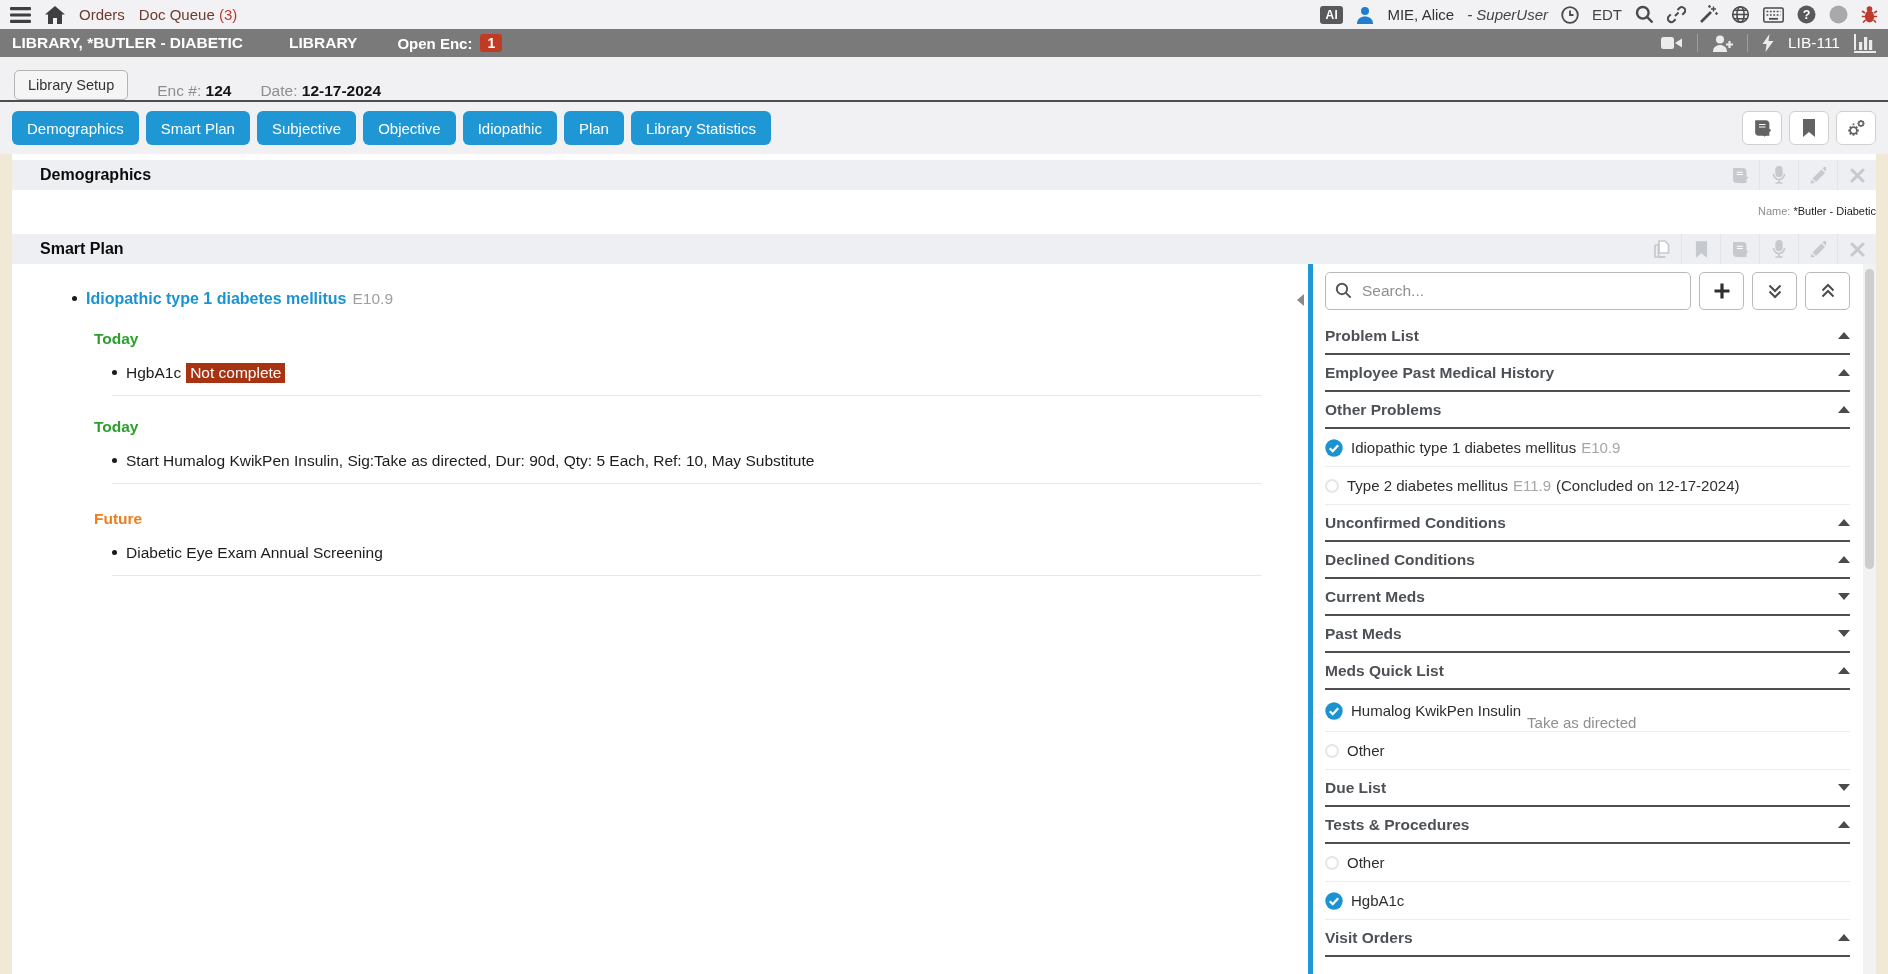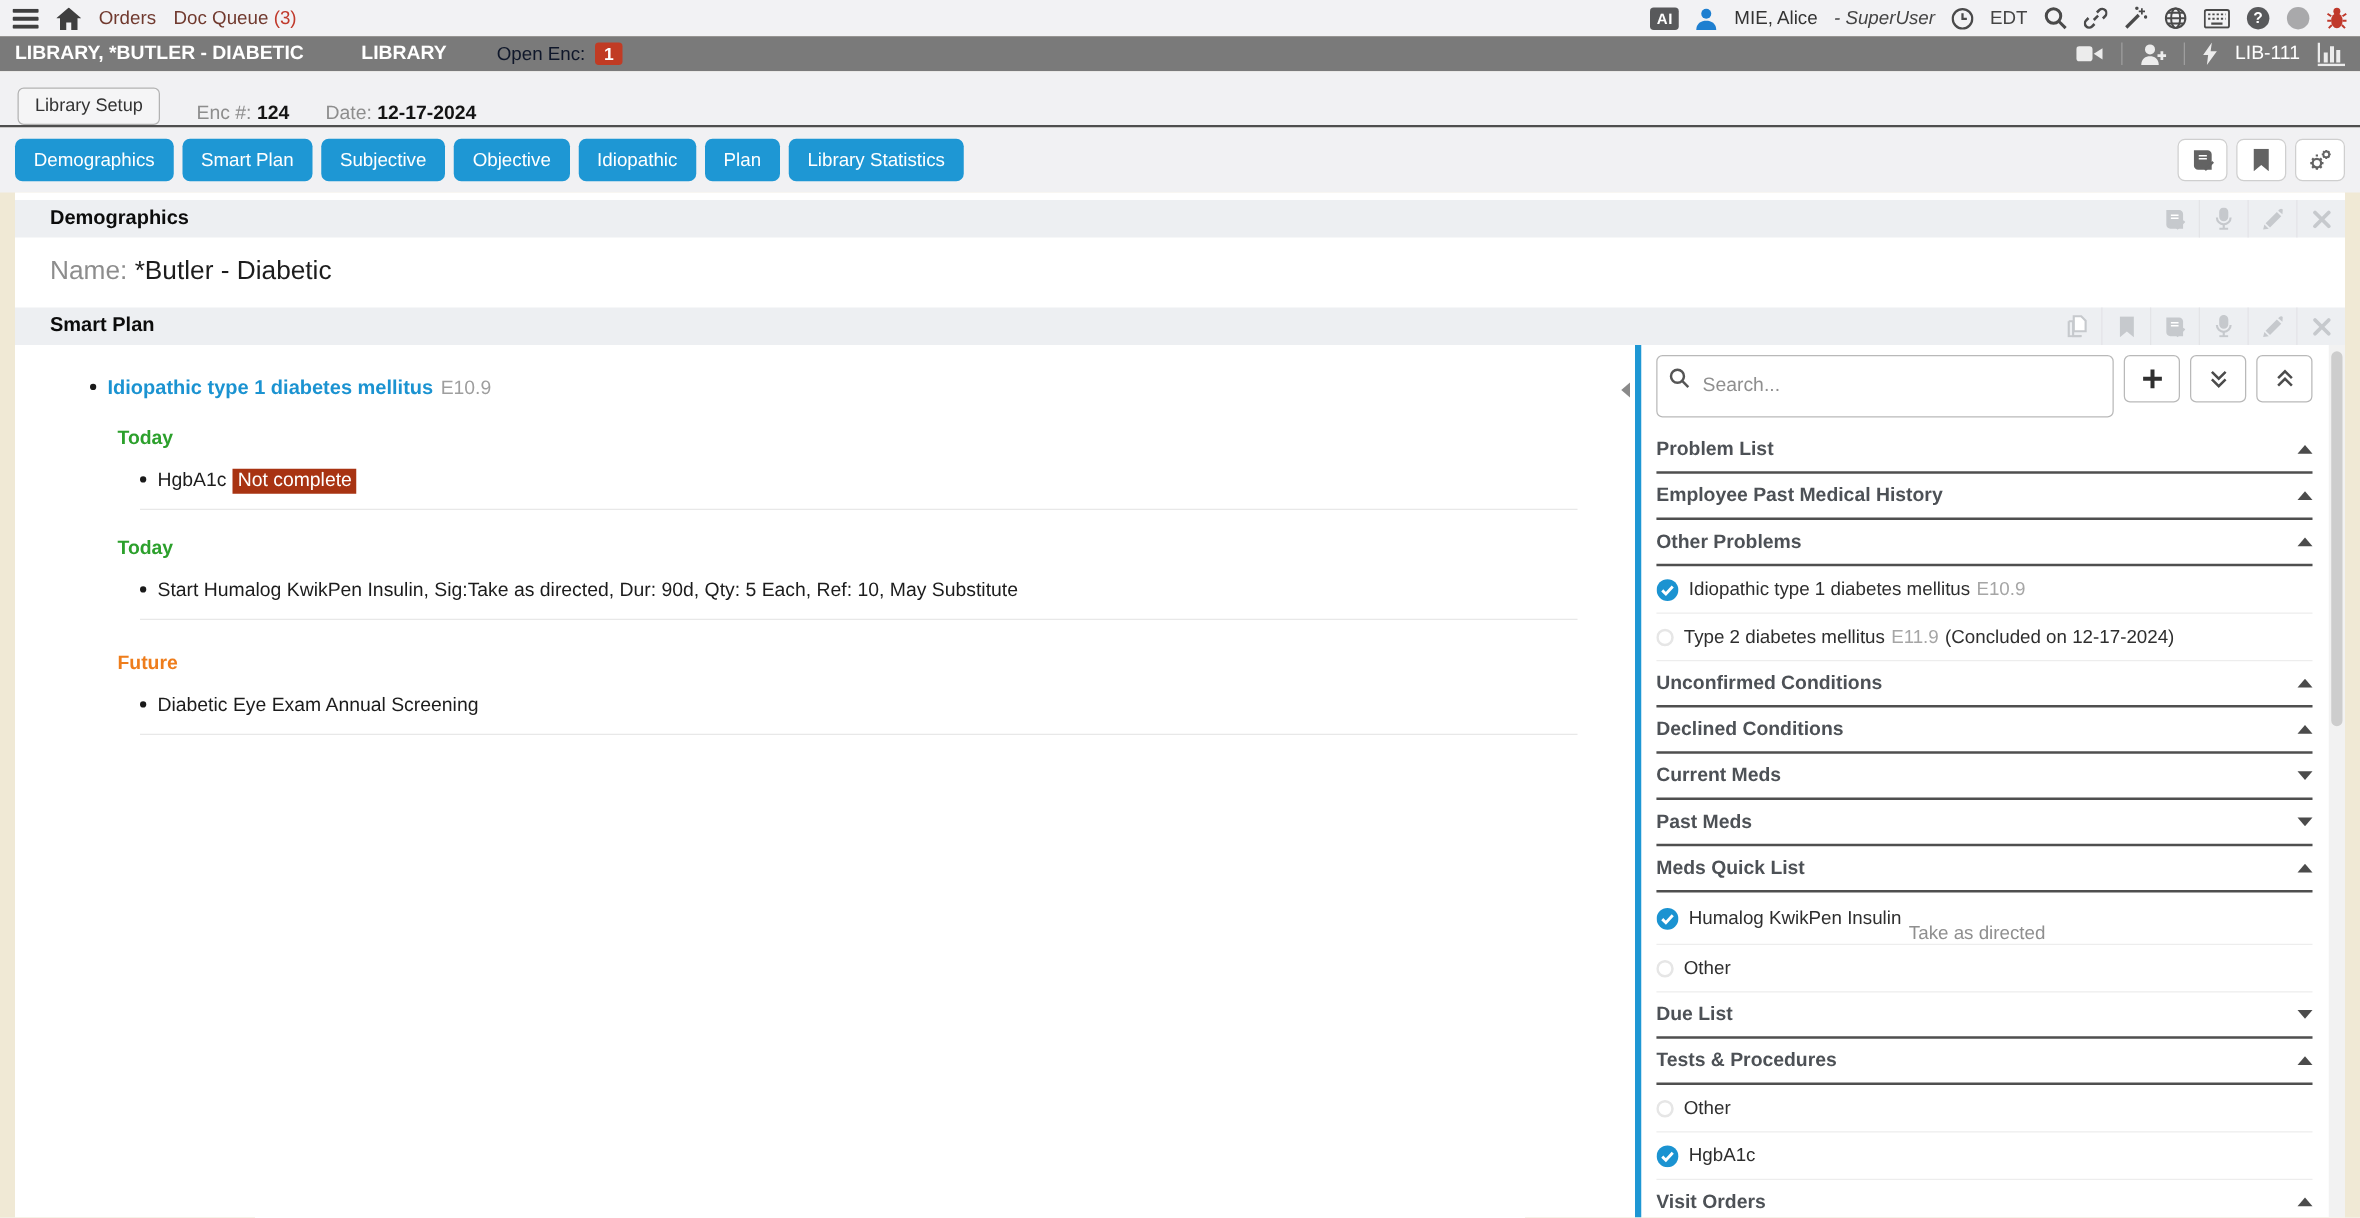--- a/index.html
+++ b/index.html
@@ -20,21 +20,21 @@
   .user-name { color:#333; font-size:15px; }
   .user-role { color:#444; font-size:15px; font-style:italic; }
   .tz { color:#444; font-size:15px; }
 
   
   .patientbar { height:28px; background:#7a7a7a; color:#fff; display:flex;
     align-items:center; justify-content:space-between; padding:0 12px; }
   .pb-left { display:flex; align-items:center; }
   .pb-name { font-weight:bold; font-size:15.5px; cursor:pointer; }
   .pb-chart { font-weight:bold; font-size:15.5px; margin-left:46px; cursor:pointer; }
-  .pb-openenc { color:#0f172a; font-size:15px; margin-left:40px; }
+  .pb-openenc { color:#ffffff; font-size:15px; margin-left:40px;font-weight:bold; }
   .pb-badge { background:#c13b24; color:#fff; font-weight:bold; font-size:14px;
     border-radius:3px; padding:1px 7px; margin-left:8px; cursor:pointer; }
   .pb-right { display:flex; align-items:center; gap:14px; color:#ececec; }
   .vsep { width:1px; height:18px; background:#9e9e9e; }
   .pb-code { font-size:15.5px; color:#fff; }
 
   
   .toolbar { height:45px; background:#f1f1f3; border-bottom:2px solid #4e4e4e;
     display:flex; align-items:flex-end; padding:0 14px; gap:29px; }
   .lib-setup { border:1px solid #b3b3b3; border-radius:5px; background:#f5f5f6;
@@ -55,21 +55,21 @@
   
   .content { height:820px; padding:0 12px; }
   .sheet { background:#fff; height:100%; display:flex; flex-direction:column; }
   .sec-head { height:30px; margin-top:6px; background:#edeff2; display:flex;
     align-items:center; justify-content:space-between; padding-left:28px; flex:0 0 auto; }
   .sec-title { font-size:16px; font-weight:bold; color:#0c0c0c; }
   .sec-icons { display:flex; height:100%; }
   .ic-cell { width:39px; display:flex; align-items:center; justify-content:center;
     color:#c6c9cd; border-left:1px solid #e3e4e7; cursor:pointer; background:none; border-top:none; border-right:none; border-bottom:none; }
   .ic-cell:first-child { border-left:none; }
-  .name-row { padding:15px 0 11px 28px; font-size:21px; flex:0 0 auto; }
+  .name-row { padding:15px 0 11px 28px; font-size:11px; flex:0 0 auto;text-align:right; }
   .name-label { color:#8d8d8d; }
   .name-value { color:#1c1c1c; }
 
   
   .plan-body { flex:1; display:flex; min-height:0; }
   .plan-left { flex:1; padding-top:26px; min-width:0; }
   .row { display:flex; align-items:baseline; }
   .dot { width:5px; height:5px; border-radius:50%; background:#1a1a1a; flex:0 0 auto;
     position:relative; top:-3px; margin-right:9px; }
   .problem-row { margin-left:60px; }
@@ -88,21 +88,21 @@
   .collapse-handle { width:16px; padding-top:30px; display:flex; justify-content:center; cursor:pointer; flex:0 0 auto; }
   .tri-left { width:0; height:0; border-top:6px solid transparent; border-bottom:6px solid transparent;
     border-right:7px solid #8a8a8a; }
 
   
   .panel { width:568px; flex:0 0 auto; border-left:5px solid #1e97d4; position:relative;
     padding:8px 13px 0 12px; display:flex; flex-direction:column; min-height:0; }
   .panel-toolbar { display:flex; gap:8px; padding-right:13px; flex:0 0 auto; }
   .search-wrap { position:relative; flex:1; }
   .search-wrap svg { position:absolute; left:10px; top:10px; color:#555; }
-  .search-input { width:100%; height:50px; border:1px solid #b9b9b9; border-radius:5px;
+  .search-input { width:100%; height:38px; border:1px solid #b9b9b9; border-radius:5px;
     font-size:15.5px; padding:0 10px 0 36px; color:#333; font-family:"Liberation Sans",sans-serif; }
   .search-input::placeholder { color:#8f8f8f; }
   .pbtn { width:45px; height:38px; background:#fff; border:1px solid #b9b9b9; border-radius:5px;
     display:flex; align-items:center; justify-content:center; color:#4c4c4c; cursor:pointer; flex:0 0 auto; }
   .panel-list { margin-top:8px; flex:1; overflow:hidden; padding-right:13px; }
   .psec-head { height:37px; display:flex; align-items:center; justify-content:space-between;
     border-bottom:2px solid #4f4f4f; cursor:pointer; }
   .psec-title { font-size:15.5px; font-weight:bold; color:#4d5156; }
   .tri-up { width:0; height:0; border-left:6px solid transparent; border-right:6px solid transparent;
     border-bottom:7px solid #4b4b4b; }

